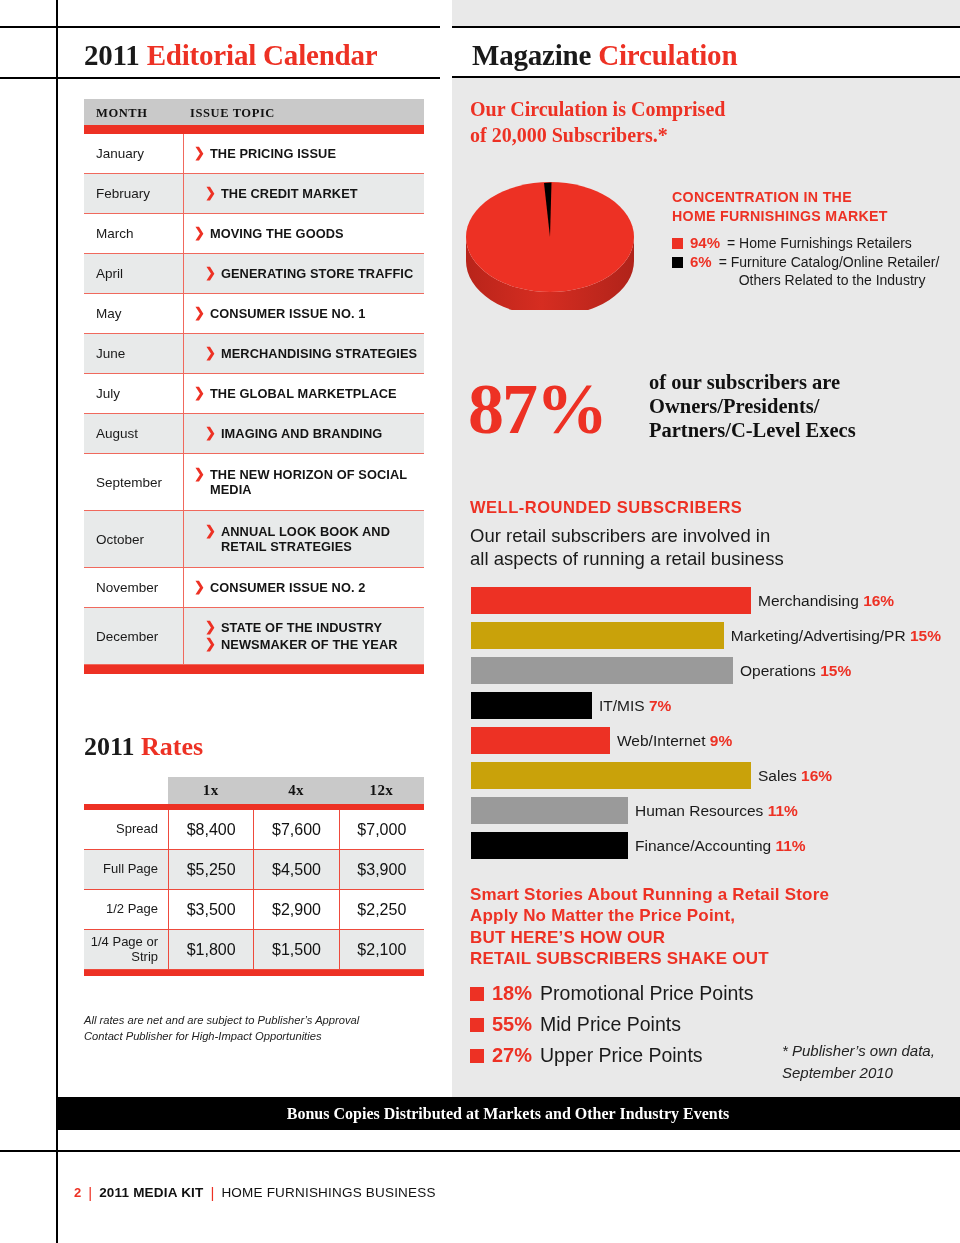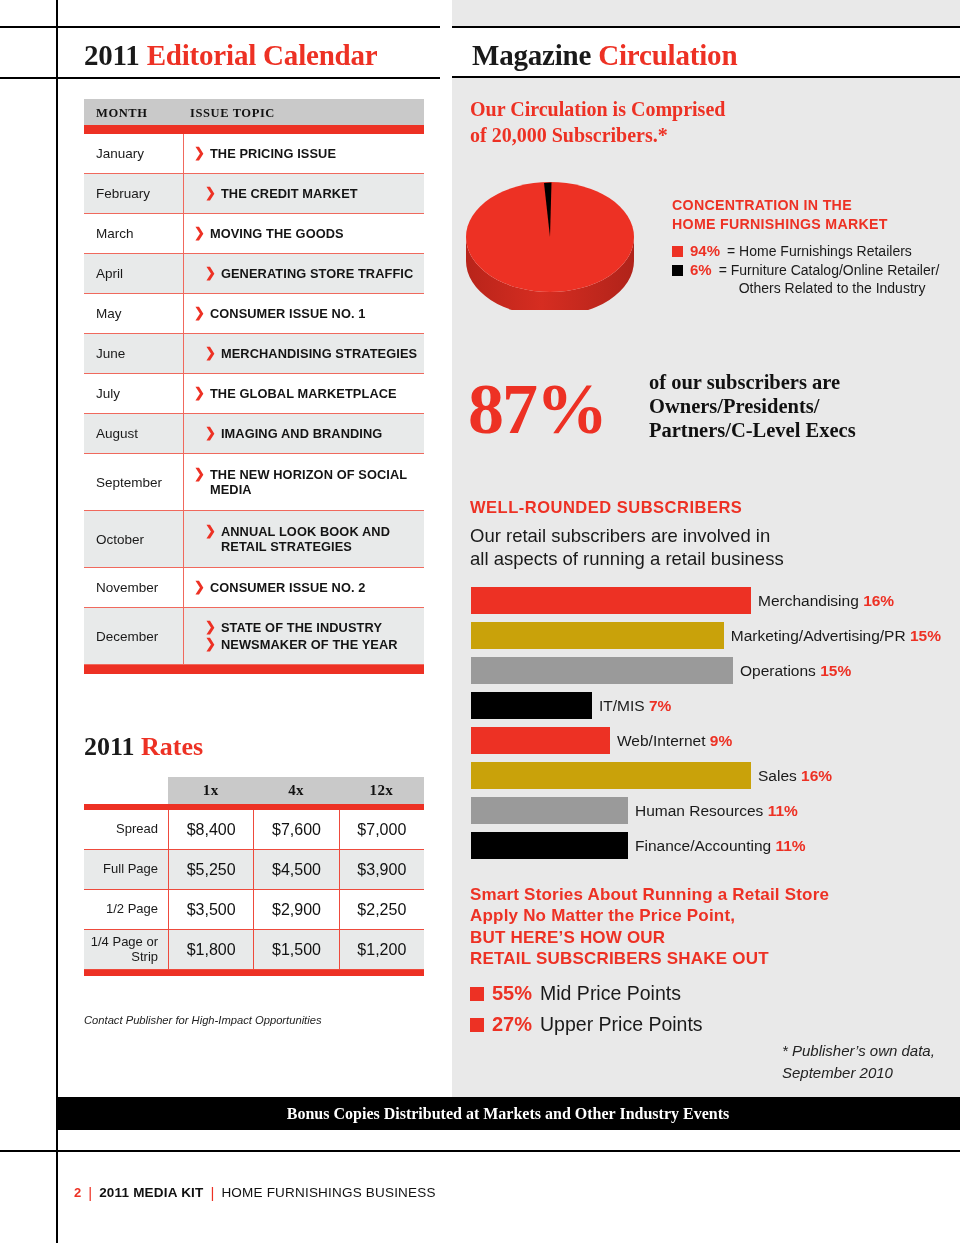--- a/index.html
+++ b/index.html
@@ -105,21 +105,21 @@
     font-size: 11.2px; font-style: italic; color: #222; line-height: 1.42;
   }
 
   
   #circ-sub {
     position: absolute; left: 470px; top: 96px; width: 470px;
     font-family: "Liberation Serif", serif; font-weight: bold;
     font-size: 20px; color: #ed3124; line-height: 1.32;
   }
   #pie-wrap { position: absolute; left: 462px; top: 165px; width: 176px; height: 145px; }
-  #pie-legend { position: absolute; left: 672px; top: 188px; width: 278px; margin-top: 8px; }
+  #pie-legend { position: absolute; left: 672px; top: 188px; width: 278px; }
   .legend-head {
     font-family: "Liberation Sans Narrow", "Liberation Sans", sans-serif;
     font-weight: bold; font-size: 14.2px; color: #ed3124;
     letter-spacing: 0.3px; line-height: 1.34; text-transform: uppercase;
   }
   .legend-rows { margin-top: 8px; }
   .legend-row { display: flex; align-items: flex-start; gap: 7px; margin-bottom: 1px; }
   .swatch { width: 11px; height: 11px; flex: 0 0 11px; margin-top: 4px; }
   .legend-pct { font-weight: bold; font-size: 15px; color: #ed3124; white-space: nowrap; }
   .legend-txt { font-size: 14px; color: #1a1a1a; line-height: 1.3; }
@@ -367,26 +367,27 @@
     <div class="rt-row">
       <div class="rlabel">1/2 Page</div>
       <div class="rcell">$3,500</div>
       <div class="rcell">$2,900</div>
       <div class="rcell">$2,250</div>
     </div>
     <div class="rt-row alt">
       <div class="rlabel">1/4 Page or Strip</div>
       <div class="rcell">$1,800</div>
       <div class="rcell">$1,500</div>
-      <div class="rcell">$1,200</div>
+      <div class="rcell">$2,100</div>
     </div>
     <div class="rt-botbar"></div>
   </div>
 
   <div id="rates-note">
+    <div>All rates are net and are subject to Publisher’s Approval</div>
     <div>Contact Publisher for High-Impact Opportunities</div>
   </div>
 
   <div id="circ-sub">
     <div>Our Circulation is Comprised</div>
     <div>of 20,000 Subscribers.*</div>
   </div>
 
   <div id="pie-wrap">
     <svg width="176" height="145" viewBox="0 0 176 145">
@@ -478,20 +479,25 @@
   <div id="so-head">
     <div>Smart Stories About Running a Retail Store</div>
     <div>Apply No Matter the Price Point,</div>
     <div class="caps">BUT HERE’S HOW OUR</div>
     <div class="caps">RETAIL SUBSCRIBERS SHAKE OUT</div>
   </div>
 
   <div id="so-list">
     <div class="so-row">
       <span class="so-sw"></span>
+      <span class="so-pct">18%</span>
+      <span class="so-txt">Promotional Price Points</span>
+    </div>
+    <div class="so-row">
+      <span class="so-sw"></span>
       <span class="so-pct">55%</span>
       <span class="so-txt">Mid Price Points</span>
     </div>
     <div class="so-row">
       <span class="so-sw"></span>
       <span class="so-pct">27%</span>
       <span class="so-txt">Upper Price Points</span>
     </div>
   </div>
 

